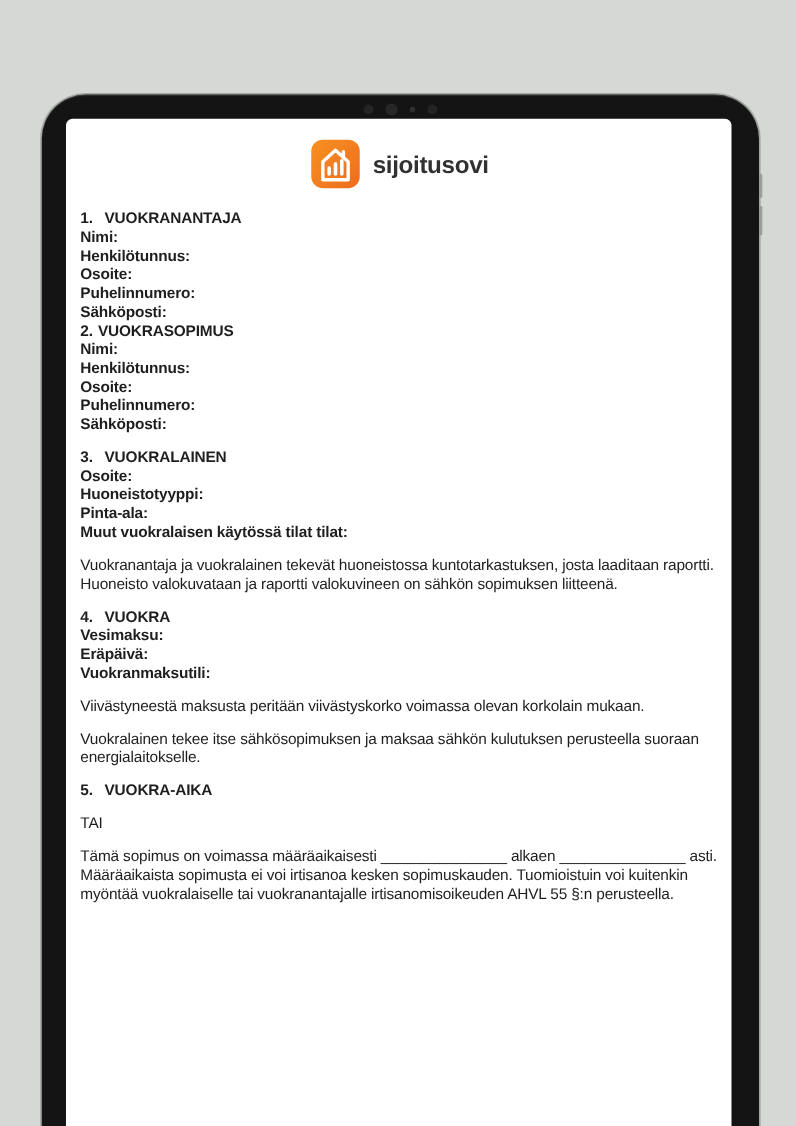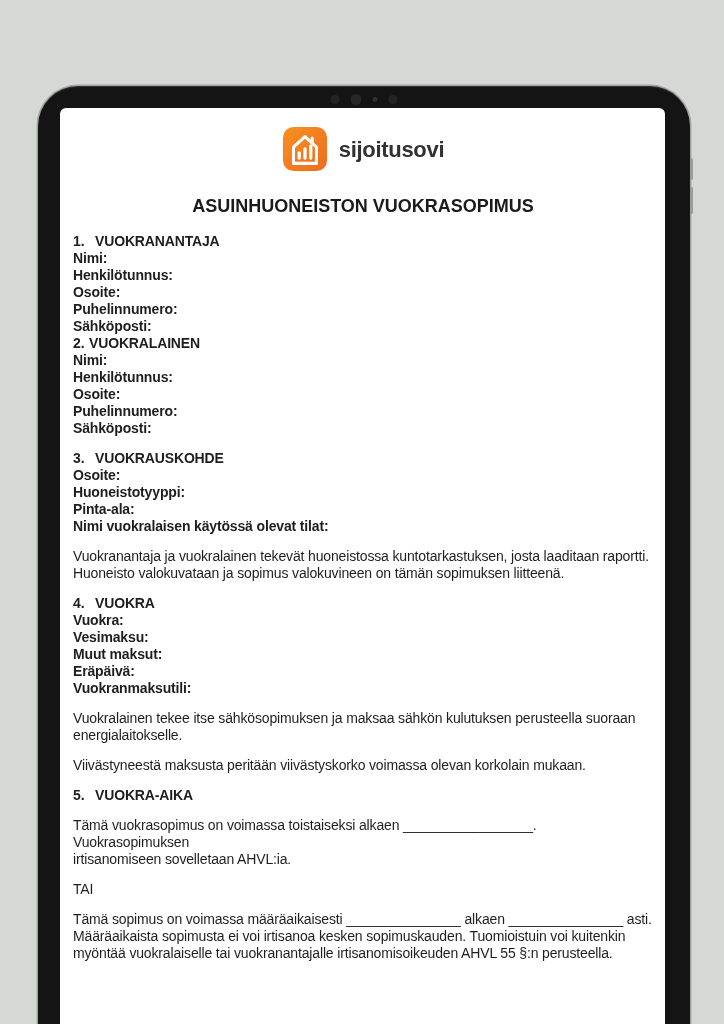--- a/index.html
+++ b/index.html
@@ -117,82 +117,77 @@
               <path d="M12 22 L24 11 L36 22 V39 H12 Z" fill="none" stroke="#ffffff" stroke-width="3.2" stroke-linejoin="round"></path>
               <path d="M31.5 12.5 V17" stroke="#ffffff" stroke-width="3.2" stroke-linecap="round"></path>
               <path d="M18 33.5 V28" stroke="#ffffff" stroke-width="3.4" stroke-linecap="round"></path>
               <path d="M24 33.5 V24" stroke="#ffffff" stroke-width="3.4" stroke-linecap="round"></path>
               <path d="M30 33.5 V21" stroke="#ffffff" stroke-width="3.4" stroke-linecap="round"></path>
             </svg>
           </span>
           <span class="logo-text">sijoitusovi</span>
         </div>
 
-        <div class="doc-title">ASUINHUONEISTON VUOKRASOPIMUS</div>
 
         <div class="parties">
           <div class="party-col left">
             <div class="sec-head">
               <span class="num">1.</span><span>VUOKRANANTAJA</span>
             </div>
             <div class="fields">
               <div>Nimi:</div>
               <div>Henkilötunnus:</div>
               <div>Osoite:</div>
               <div>Puhelinnumero:</div>
               <div>Sähköposti:</div>
             </div>
           </div>
           <div class="party-col right">
             <div class="sec-head">
-              <span class="num-s">2.</span><span>VUOKRALAINEN</span>
+              <span class="num-s">2.</span><span>VUOKRASOPIMUS</span>
             </div>
             <div class="fields">
               <div>Nimi:</div>
               <div>Henkilötunnus:</div>
               <div>Osoite:</div>
               <div>Puhelinnumero:</div>
               <div>Sähköposti:</div>
             </div>
           </div>
         </div>
 
         <div class="sec-head block-head">
-          <span class="num">3.</span><span>VUOKRAUSKOHDE</span>
+          <span class="num">3.</span><span>VUOKRALAINEN</span>
         </div>
         <div class="fields">
           <div>Osoite:</div>
           <div>Huoneistotyyppi:</div>
           <div>Pinta-ala:</div>
-          <div>Nimi vuokralaisen käytössä olevat tilat:</div>
+          <div>Muut vuokralaisen käytössä tilat tilat:</div>
         </div>
         <p class="para">Vuokranantaja ja vuokralainen tekevät huoneistossa kuntotarkastuksen, josta laaditaan raportti.
-Huoneisto valokuvataan ja sopimus valokuvineen on tämän sopimuksen liitteenä.</p>
+Huoneisto valokuvataan ja raportti valokuvineen on sähkön sopimuksen liitteenä.</p>
 
         <div class="sec-head block-head">
           <span class="num">4.</span><span>VUOKRA</span>
         </div>
         <div class="fields">
-          <div>Vuokra:</div>
           <div>Vesimaksu:</div>
-          <div>Muut maksut:</div>
         </div>
         <div class="fields gap-above">
           <div>Eräpäivä:</div>
           <div>Vuokranmaksutili:</div>
         </div>
+        <p class="para">Viivästyneestä maksusta peritään viivästyskorko voimassa olevan korkolain mukaan.</p>
         <p class="para">Vuokralainen tekee itse sähkösopimuksen ja maksaa sähkön kulutuksen perusteella suoraan
 energialaitokselle.</p>
-        <p class="para">Viivästyneestä maksusta peritään viivästyskorko voimassa olevan korkolain mukaan.</p>
 
         <div class="sec-head block-head">
           <span class="num">5.</span><span>VUOKRA-AIKA</span>
         </div>
-        <p class="para">Tämä vuokrasopimus on voimassa toistaiseksi alkaen _________________. Vuokrasopimuksen
-irtisanomiseen sovelletaan AHVL:ia.</p>
         <div class="alt-label">TAI</div>
         <p class="para">Tämä sopimus on voimassa määräaikaisesti _______________ alkaen _______________ asti.
 Määräaikaista sopimusta ei voi irtisanoa kesken sopimuskauden. Tuomioistuin voi kuitenkin
 myöntää vuokralaiselle tai vuokranantajalle irtisanomisoikeuden AHVL 55 §:n perusteella.</p>
 
       </div>
     </div>
   </div>
 </div>
 

